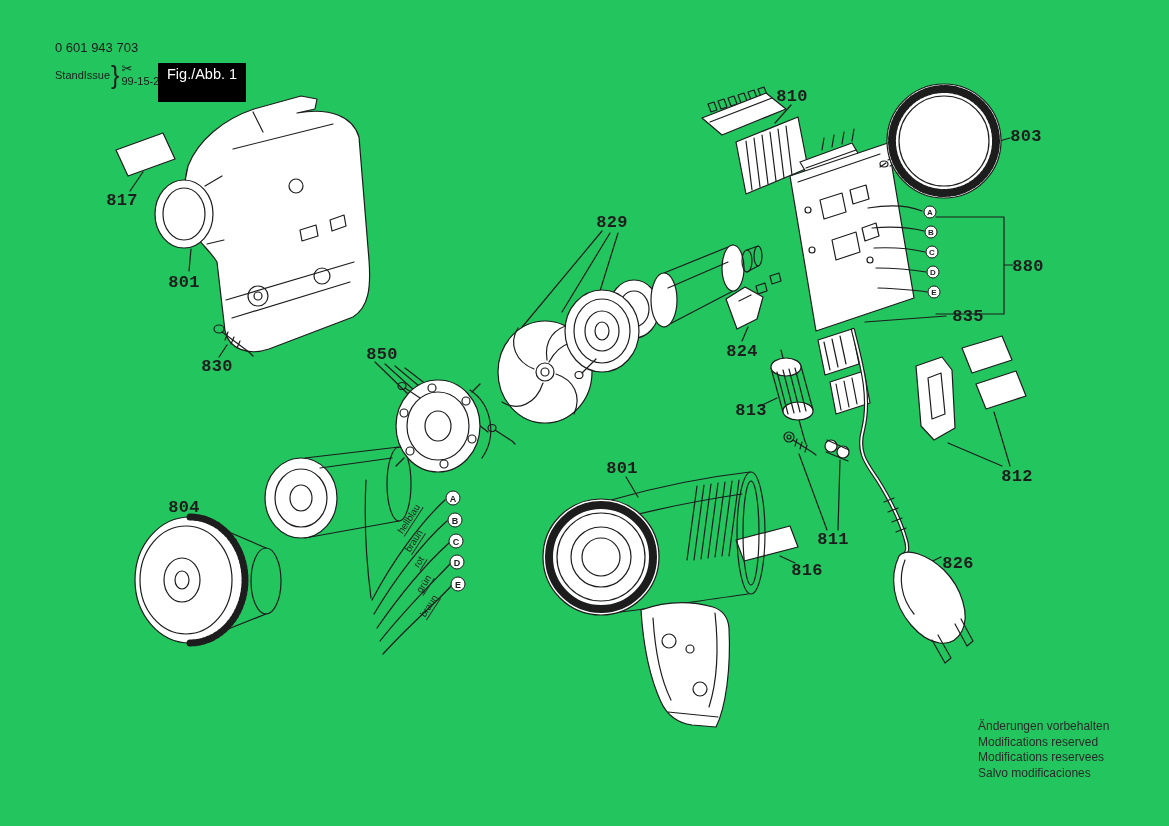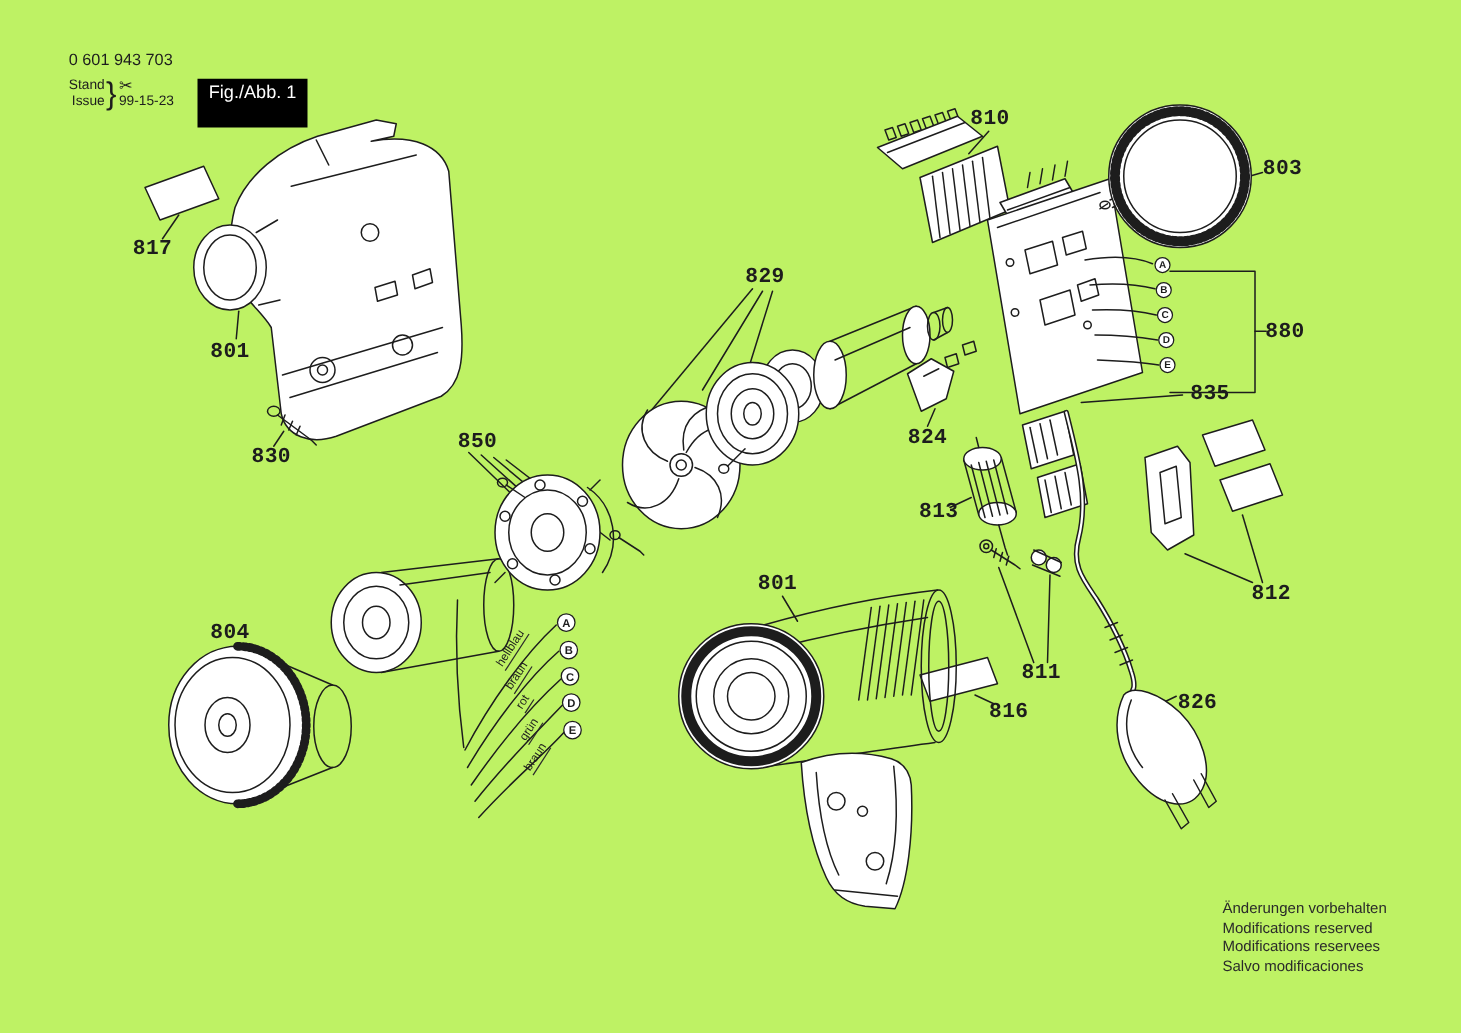--- a/index.html
+++ b/index.html
@@ -1,17 +1,17 @@
 <!DOCTYPE html>
 <html><head>
 <meta charset="utf-8">
 <style>
   html,body { margin:0; padding:0; background:#ffffff; }
   #stage {
-    position:relative; width:1169px; height:826px; background:#bef264;
+    position:relative; width:1169px; height:826px; background:#22c55e;
     font-family:"Liberation Sans", sans-serif; color:#1d1d1d; overflow:hidden;
   }
   #diagram { position:absolute; left:0; top:0; }
   #diagram * { stroke:#1d1d1d; stroke-width:1.2; fill:none; stroke-linejoin:round; stroke-linecap:round; }
   #diagram .w { fill:#ffffff; }
   #diagram .knurl { stroke-width:7; stroke-dasharray:2 2.6; fill:none; }
   #diagram .knurl2 { stroke-width:8; stroke-dasharray:2.2 2.8; fill:none; }
   #diagram .thick { stroke-width:8; fill:none; }
   #diagram .cord { stroke-width:4.2; fill:none; }
   #diagram .cord-inner { stroke:#ffffff; stroke-width:1.8; fill:none; }
@@ -27,21 +27,21 @@
   }
   .terminal {
     position:absolute; width:15px; height:15px; border:1.3px solid #1d1d1d; border-radius:50%;
     display:flex; align-items:center; justify-content:center;
     font-size:9px; font-weight:bold; transform:translate(-50%,-50%); background:#fff; box-sizing:border-box;
   }
   .terminal-sm { width:13px; height:13px; font-size:8px; }
 
   .part-number { position:absolute; left:55px; top:40px; font-size:13px; }
   .issue-block { position:absolute; left:55px; top:62px; display:flex; align-items:center; }
-  .issue-words { display:flex; flex-direction:column; font-size:11px; line-height:13px;align-items:flex-end; }
+  .issue-words { display:flex; flex-direction:row; font-size:11px; line-height:13px; }
   .brace { font-size:25px; font-weight:normal; margin:0 2px 0 1px; line-height:26px; }
   .cut-date { display:flex; flex-direction:column; align-items:flex-start; }
   .scissors { font-size:13px; line-height:12px; letter-spacing:-1px; }
   .date { font-size:11px; line-height:13px; }
   .fig-box {
     position:absolute; left:158px; top:63px; background:#000; color:#fff;
     font-weight:normal; font-size:14.5px; padding:3px 9px 20px 9px;
   }
   .footer { position:absolute; left:978px; top:719px; font-size:12px; line-height:15.5px; color:#2a2a2a; }
 </style>

